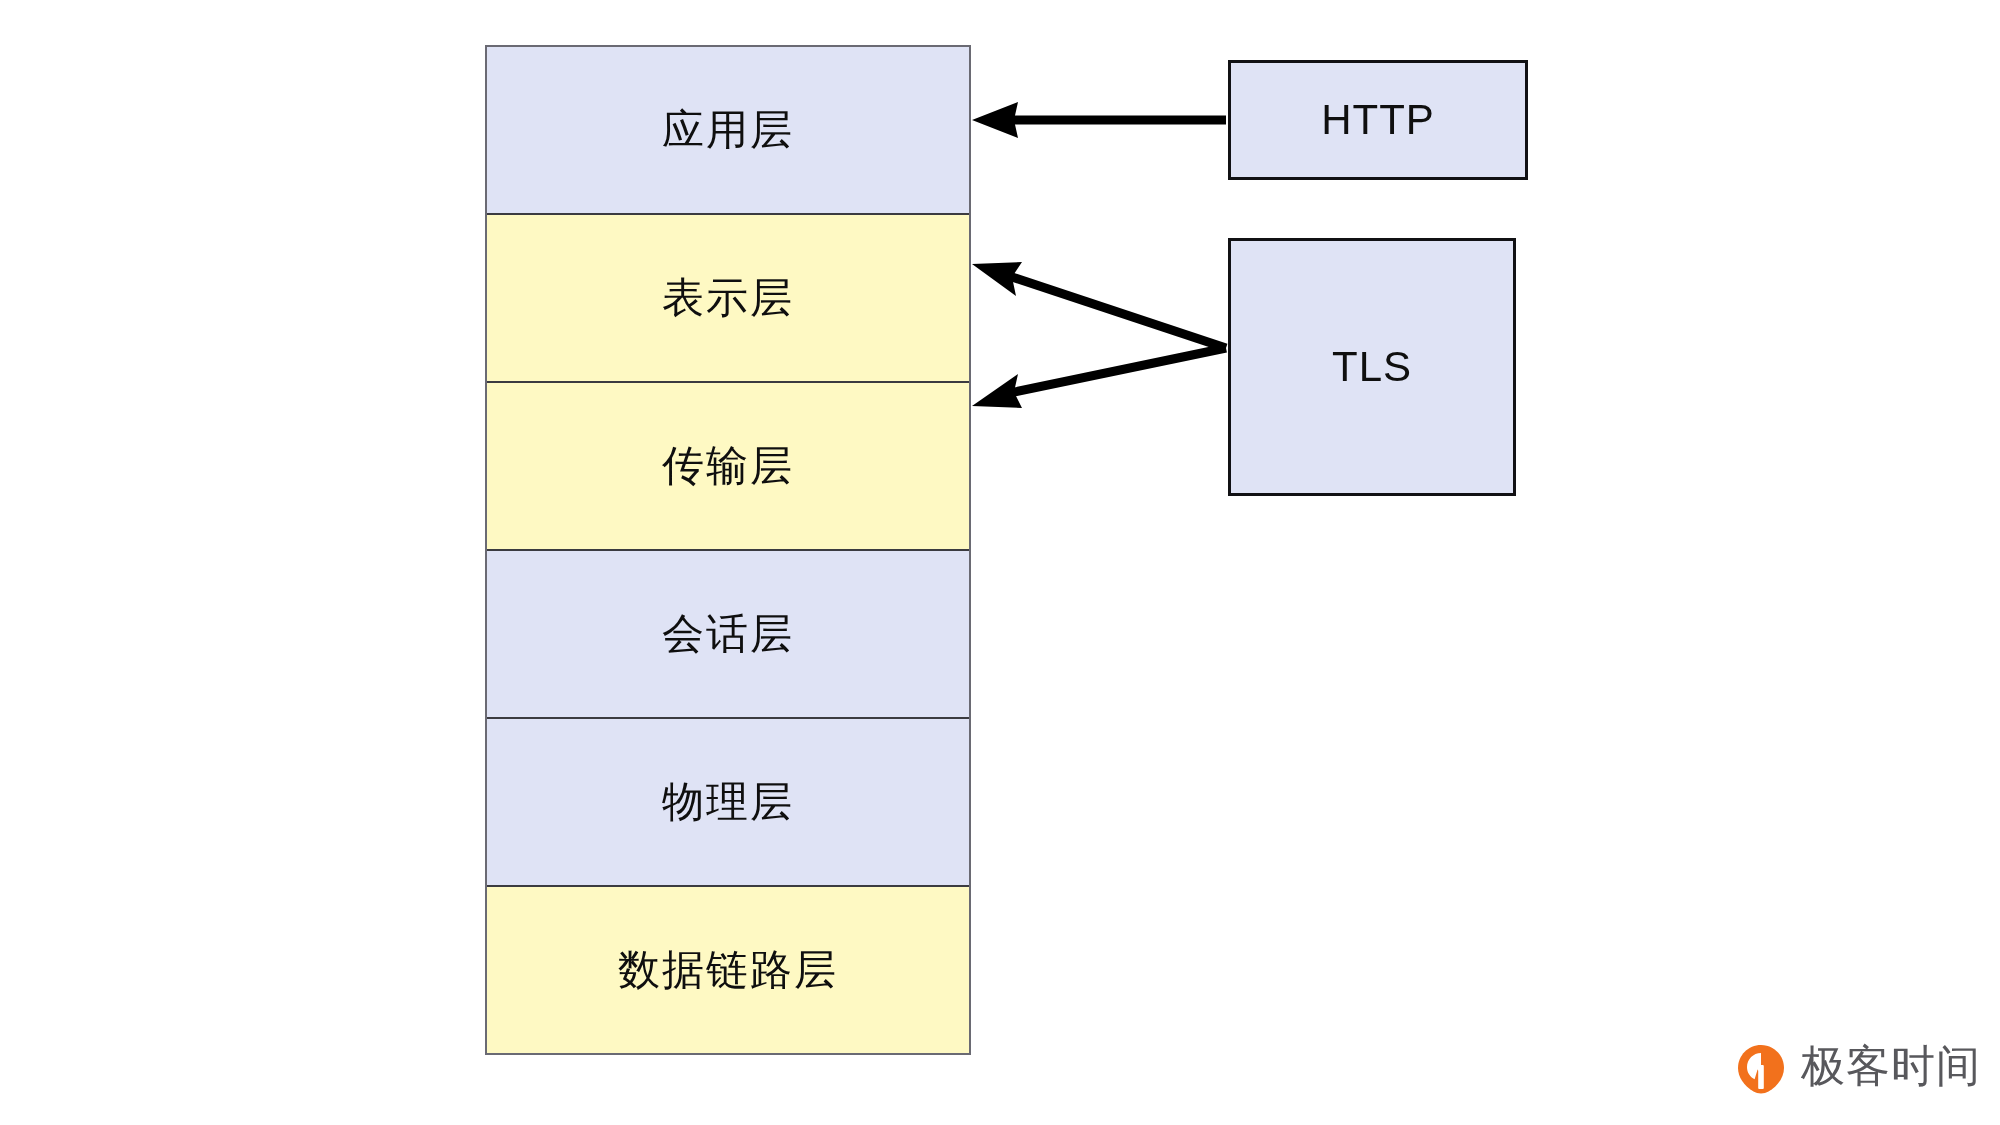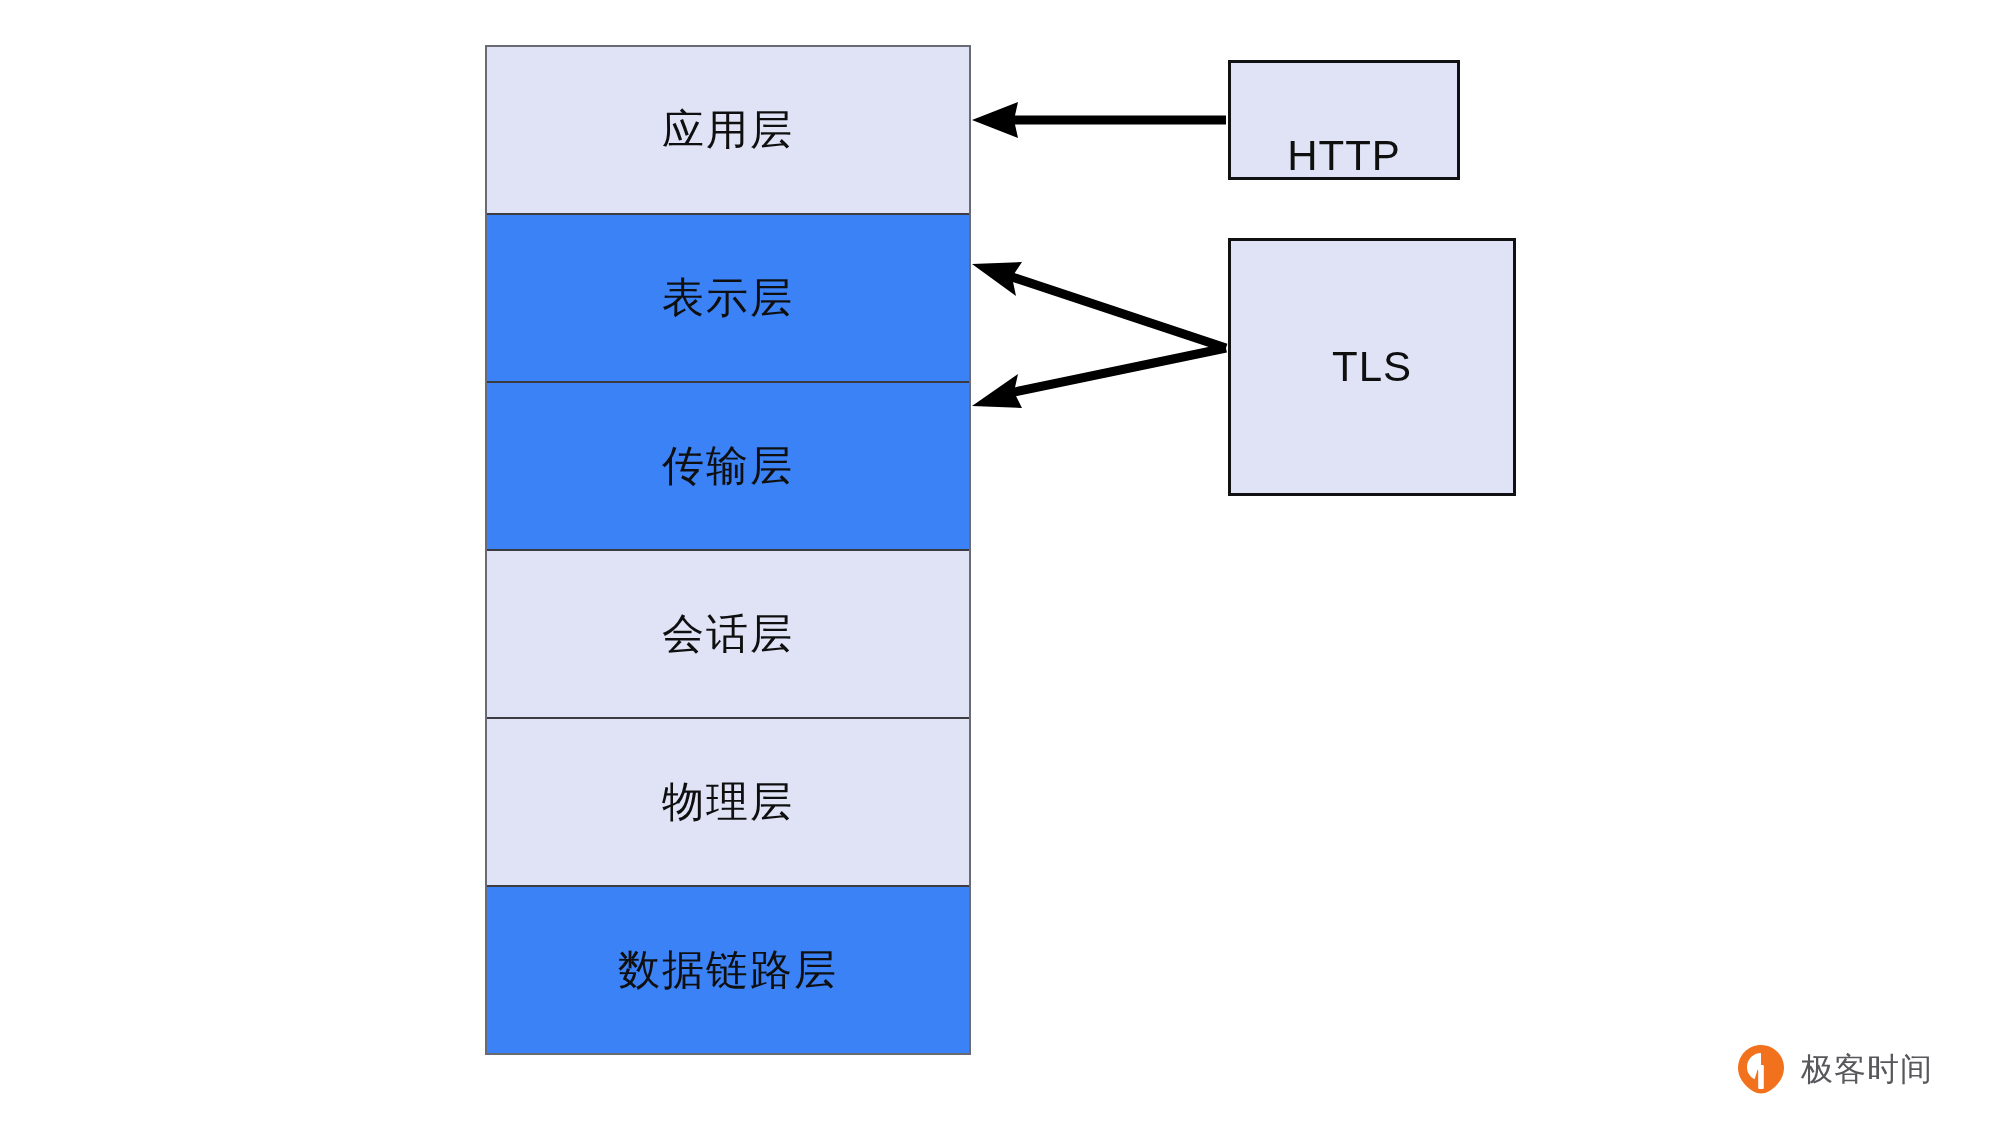--- a/index.html
+++ b/index.html
@@ -41,42 +41,41 @@
     justify-content: center;
     box-sizing: border-box;
     border-bottom: 2px solid #3b3b40;
     color: #0f0f0f;
     font-size: 42px;
     line-height: 1;
     letter-spacing: 2px;
   }
   .osi-layer:last-child { border-bottom: none; }
   .osi-layer.tone-blue { background: #dfe3f5; }
-  .osi-layer.tone-gray { background: #3b82f6; }
+  .osi-layer.tone-gray { background: #fef9c3; }
 
   
   .proto-box {
     position: absolute;
     background: #dfe3f5;
     border: 3px solid #111114;
     box-sizing: border-box;
     display: flex;
     align-items: center;
     justify-content: center;
     color: #0f0f0f;
     font-size: 42px;
     line-height: 1;
     letter-spacing: 1px;
   }
   #proto-http {
     left: 1228px;
     top: 60px;
-    width: 232px;
+    width: 300px;
     height: 120px;
-    align-items: flex-end;
   }
   #proto-tls {
     left: 1228px;
     top: 218px;
     width: 288px;
     height: 258px;
     margin-top: 20px;
   }
 
   
@@ -97,25 +96,25 @@
     display: flex;
     align-items: center;
     gap: 14px;
   }
   #brand-mark {
     width: 52px;
     height: 52px;
     flex: 0 0 auto;
   }
   #brand-wordmark {
-    font-size: 32px;
+    font-size: 44px;
     color: #58585c;
     letter-spacing: 1px;
     line-height: 1;
-    font-family: Liberation Sans, sans-serif;
+    font-family: Liberation Mono, monospace;
   }
 </style>
 </head>
 <body>
 
 <div id="canvas">
 
   <div class="osi-stack">
 
     <div class="osi-layer tone-blue">

